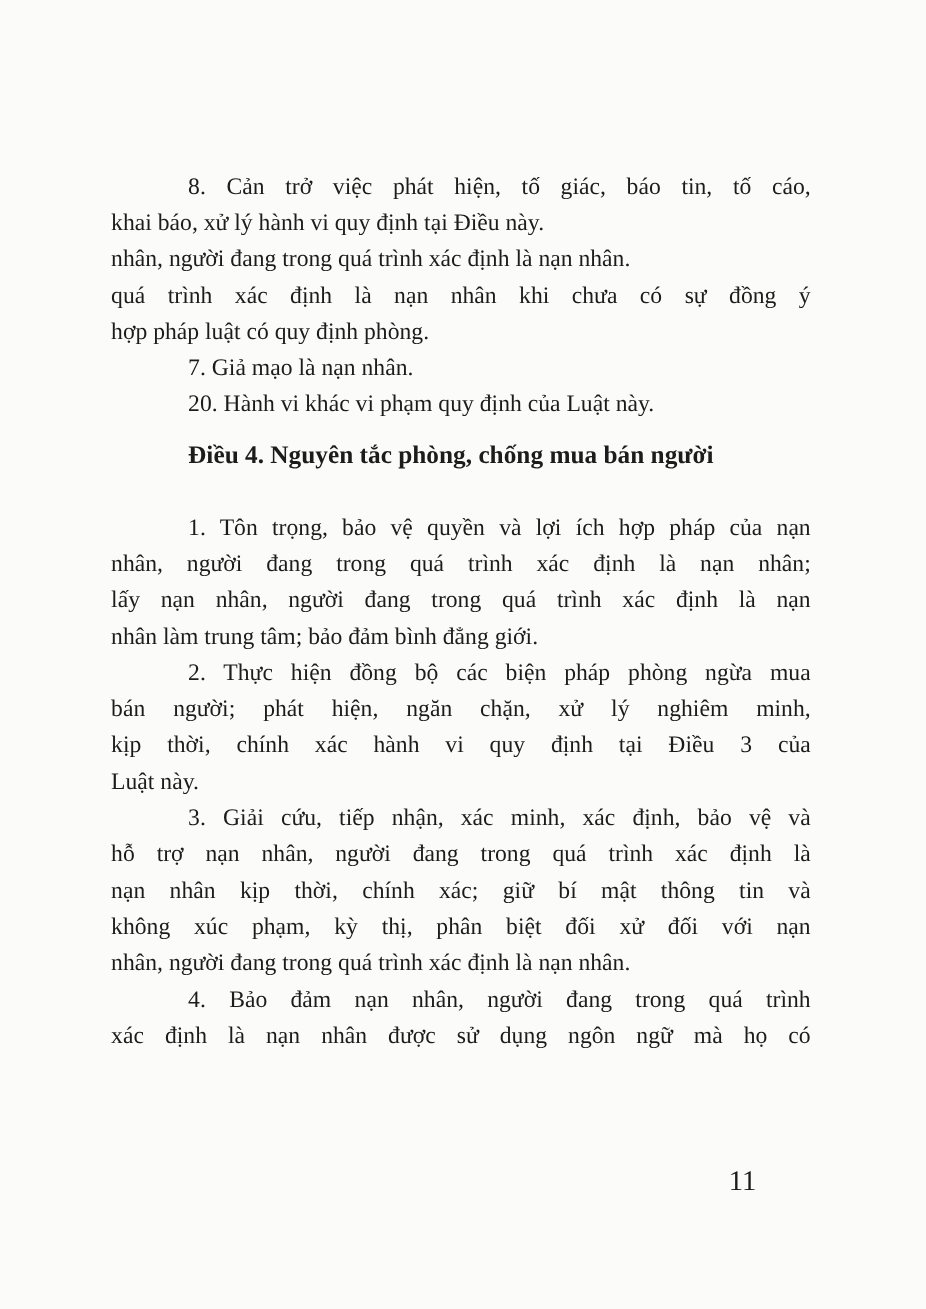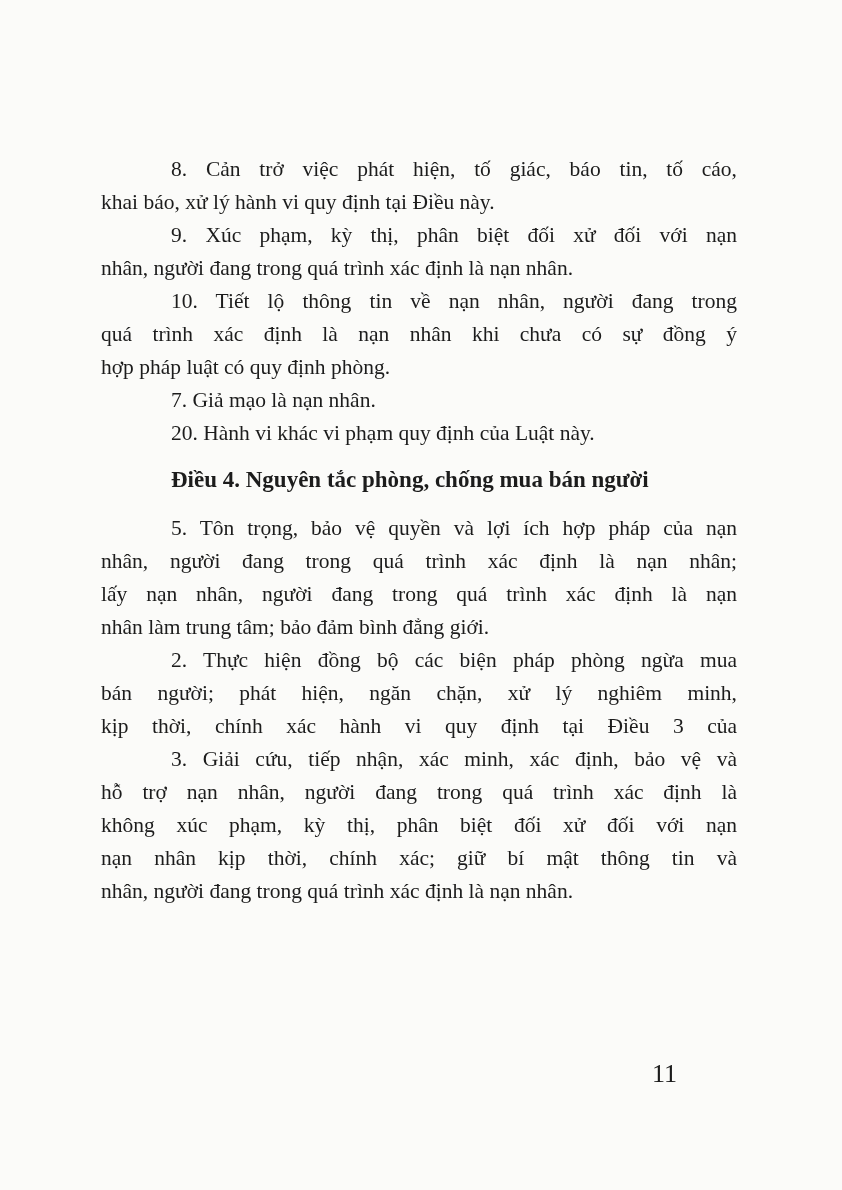--- a/index.html
+++ b/index.html
@@ -32,77 +32,80 @@
   }
   .line.first {
     text-indent: 70px;
   }
   .line.justify {
     text-align: justify;
     text-align-last: justify;
   }
   .heading-block {
     margin-top: 13px;
-    margin-bottom: 16px;
+    margin-bottom: 33px;
   }
   .heading-block .line {
     font-weight: 700;
     font-size: 23px;
     text-align: left;
   }
   .page-number {
     position: absolute;
-    left: 627px;
+    left: 650px;
     top: 1059px;
     width: 50px;
-    text-align: right;
+    text-align: center;
     font-size: 26px;
     line-height: 30px;
   }
 </style>
 </head>
 <body style="background: rgb(251, 251, 249); color: rgb(28, 28, 28);">
 
 <div class="page">
   <div class="text-block" id="content-root">
       <div class="block para-block">
         <div class="line first justify">8. Cản trở việc phát hiện, tố giác, báo tin, tố cáo,</div>
         <div class="line">khai báo, xử lý hành vi quy định tại Điều này.</div>
       </div>
       <div class="block para-block">
-        <div class="line first justify">9. Xúc phạm, kỳ thị, phân biệt đối xử đối với nạn</div>
         <div class="line">nhân, người đang trong quá trình xác định là nạn nhân.</div>
       </div>
       <div class="block para-block">
-        <div class="line first justify">10. Tiết lộ thông tin về nạn nhân, người đang trong</div>
         <div class="line justify">quá trình xác định là nạn nhân khi chưa có sự đồng ý</div>
         <div class="line">hợp pháp luật có quy định phòng.</div>
       </div>
       <div class="block para-block">
         <div class="line first">7. Giả mạo là nạn nhân.</div>
       </div>
       <div class="block para-block">
         <div class="line first">20. Hành vi khác vi phạm quy định của Luật này.</div>
       </div>
       <div class="block heading-block">
         <div class="line first">Điều 4. Nguyên tắc phòng, chống mua bán người</div>
       </div>
       <div class="block para-block">
-        <div class="line first justify">5. Tôn trọng, bảo vệ quyền và lợi ích hợp pháp của nạn</div>
+        <div class="line first justify">1. Tôn trọng, bảo vệ quyền và lợi ích hợp pháp của nạn</div>
         <div class="line justify">nhân, người đang trong quá trình xác định là nạn nhân;</div>
         <div class="line justify">lấy nạn nhân, người đang trong quá trình xác định là nạn</div>
         <div class="line">nhân làm trung tâm; bảo đảm bình đẳng giới.</div>
       </div>
       <div class="block para-block">
         <div class="line first justify">2. Thực hiện đồng bộ các biện pháp phòng ngừa mua</div>
         <div class="line justify">bán người; phát hiện, ngăn chặn, xử lý nghiêm minh,</div>
         <div class="line justify">kịp thời, chính xác hành vi quy định tại Điều 3 của</div>
+        <div class="line">Luật này.</div>
       </div>
       <div class="block para-block">
         <div class="line first justify">3. Giải cứu, tiếp nhận, xác minh, xác định, bảo vệ và</div>
         <div class="line justify">hỗ trợ nạn nhân, người đang trong quá trình xác định là</div>
+        <div class="line justify">nạn nhân kịp thời, chính xác; giữ bí mật thông tin và</div>
         <div class="line justify">không xúc phạm, kỳ thị, phân biệt đối xử đối với nạn</div>
-        <div class="line justify">nạn nhân kịp thời, chính xác; giữ bí mật thông tin và</div>
         <div class="line">nhân, người đang trong quá trình xác định là nạn nhân.</div>
+      </div>
+      <div class="block para-block">
+        <div class="line first justify">4. Bảo đảm nạn nhân, người đang trong quá trình</div>
+        <div class="line justify">xác định là nạn nhân được sử dụng ngôn ngữ mà họ có</div>
       </div>
     </div>
   <div class="page-number">11</div>
 </div>
 
 </body></html>

